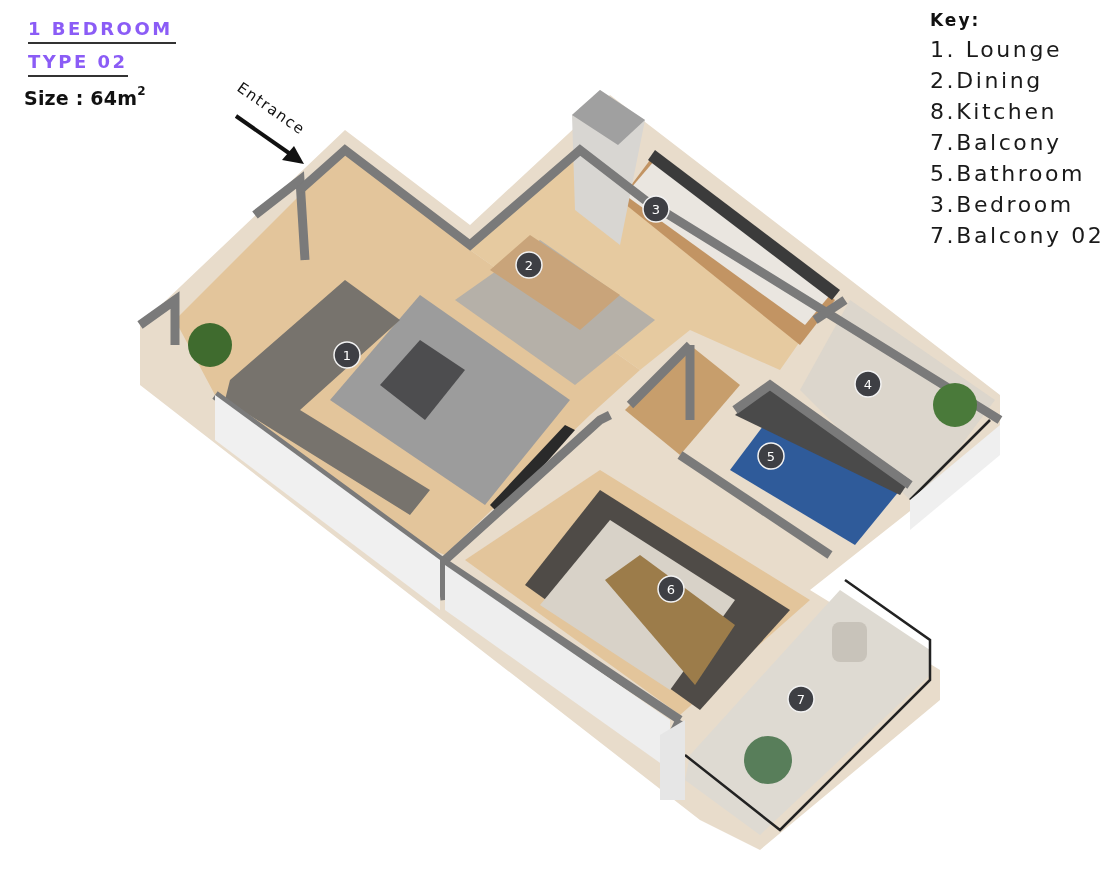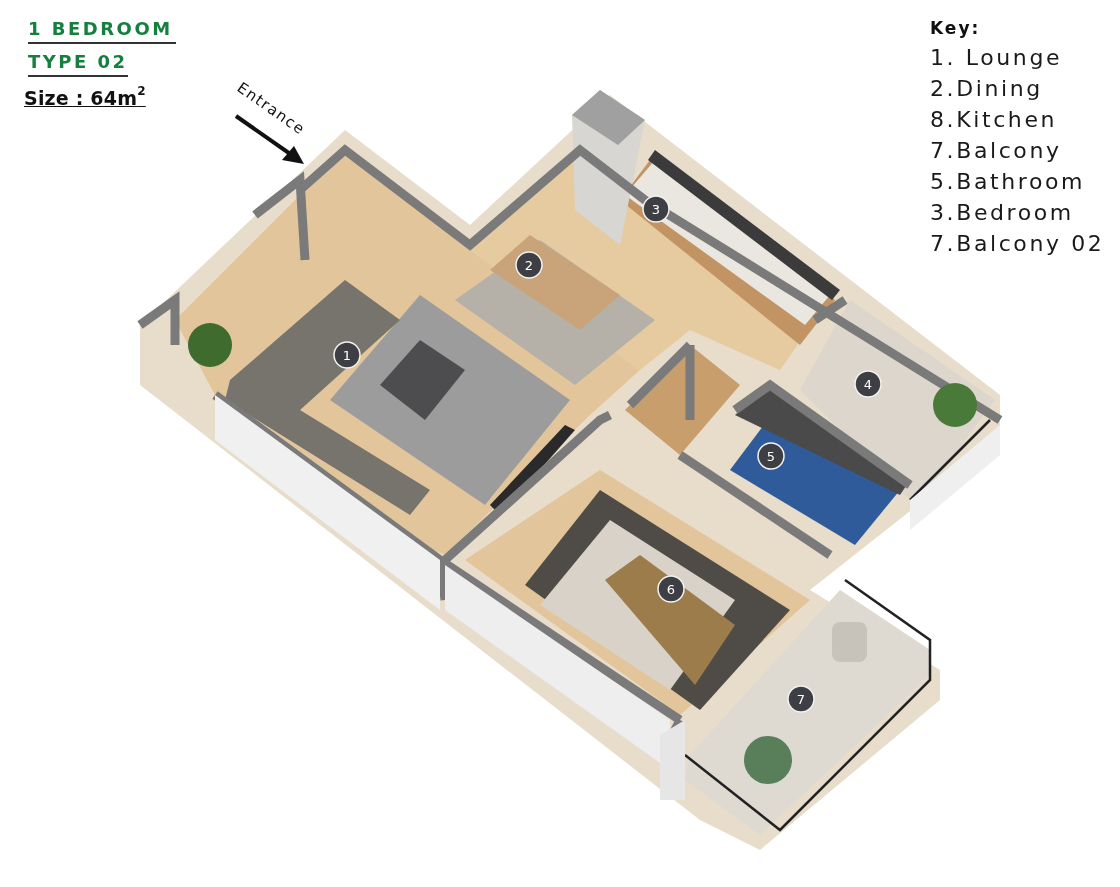--- a/index.html
+++ b/index.html
@@ -1,23 +1,23 @@
 <!DOCTYPE html>
 <html><head>
 <meta charset="utf-8">
 <style>
   html,body{margin:0;padding:0;background:#ffffff;}
   body{width:1120px;height:887px;position:relative;overflow:hidden;font-family:"DejaVu Sans","Liberation Sans",sans-serif;color:#111;}
   .title-block{position:absolute;left:24px;top:18px;}
-  .title-line{font-family:"DejaVu Sans",sans-serif;font-weight:900;font-size:18px;letter-spacing:2.5px;color:#15803d;display:inline-block;padding-bottom:3px;border-bottom:2px solid #333;margin-left:4px;}
+  .title-line{font-family:"DejaVu Sans",sans-serif;font-weight:900;font-size:18px;letter-spacing:2.5px;color:#8b5cf6;display:inline-block;padding-bottom:3px;border-bottom:2px solid #333;margin-left:4px;}
   .title-line.l1{width:148px;}
   .title-line.l2{margin-top:7px;}
-  .size-line{font-family:"DejaVu Sans",sans-serif;font-weight:700;font-size:19px;margin-top:10px;letter-spacing:0.2px;text-decoration:underline;}
+  .size-line{font-family:"DejaVu Sans",sans-serif;font-weight:700;font-size:19px;margin-top:10px;letter-spacing:0.2px;}
   .size-line sup{font-size:12px;vertical-align:top;position:relative;top:-3px;}
-  .key{position:absolute;left:930px;top:18px;}
+  .key{position:absolute;left:930px;top:10px;}
   .key-title{font-family:"DejaVu Sans",sans-serif;font-weight:900;font-size:17px;letter-spacing:2px;margin-bottom:4px;}
   .key-item{font-family:"DejaVu Sans",sans-serif;font-size:22px;letter-spacing:2.6px;line-height:31px;color:#1a1a1a;}
   .entrance{position:absolute;left:230px;top:80px;width:120px;height:100px;}
   .plan{position:absolute;left:0;top:0;width:1120px;height:887px;}
   .marker-text{font-family:"DejaVu Sans",sans-serif;font-size:13px;fill:#ffffff;}
 </style>
 </head>
 <body>
 
 <svg class="plan" viewBox="0 0 1120 887" xmlns="http://www.w3.org/2000/svg">

